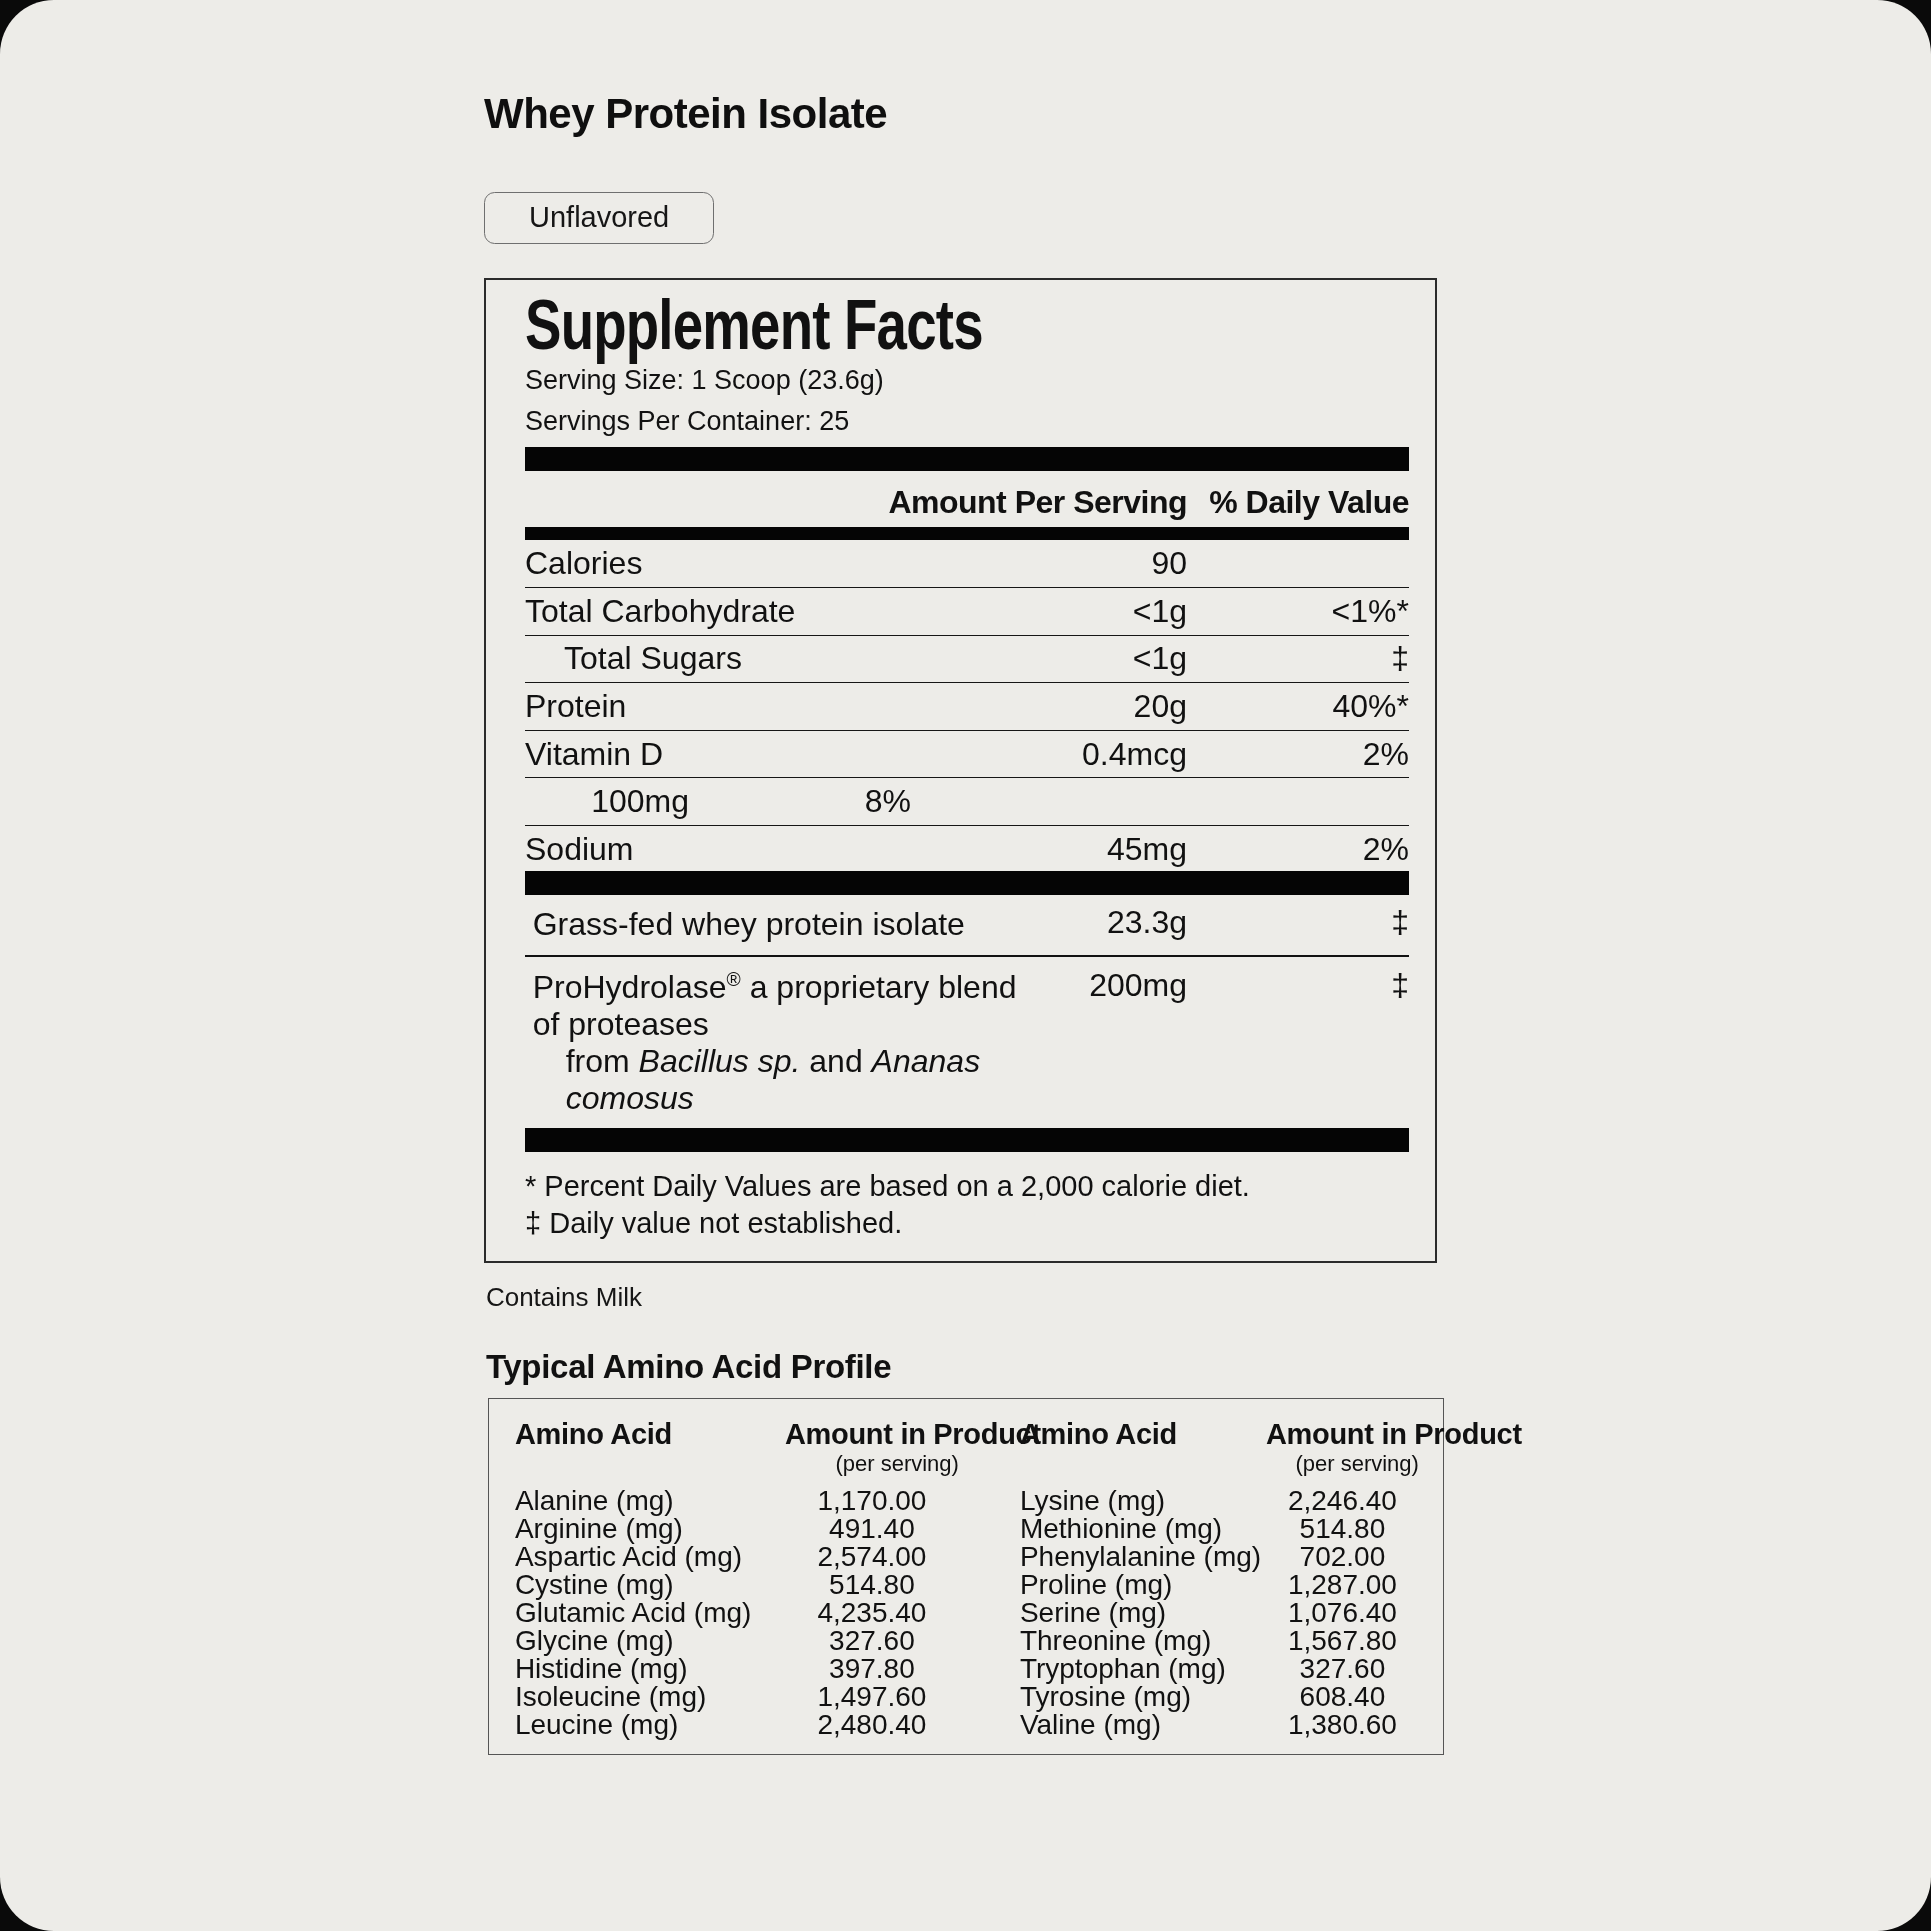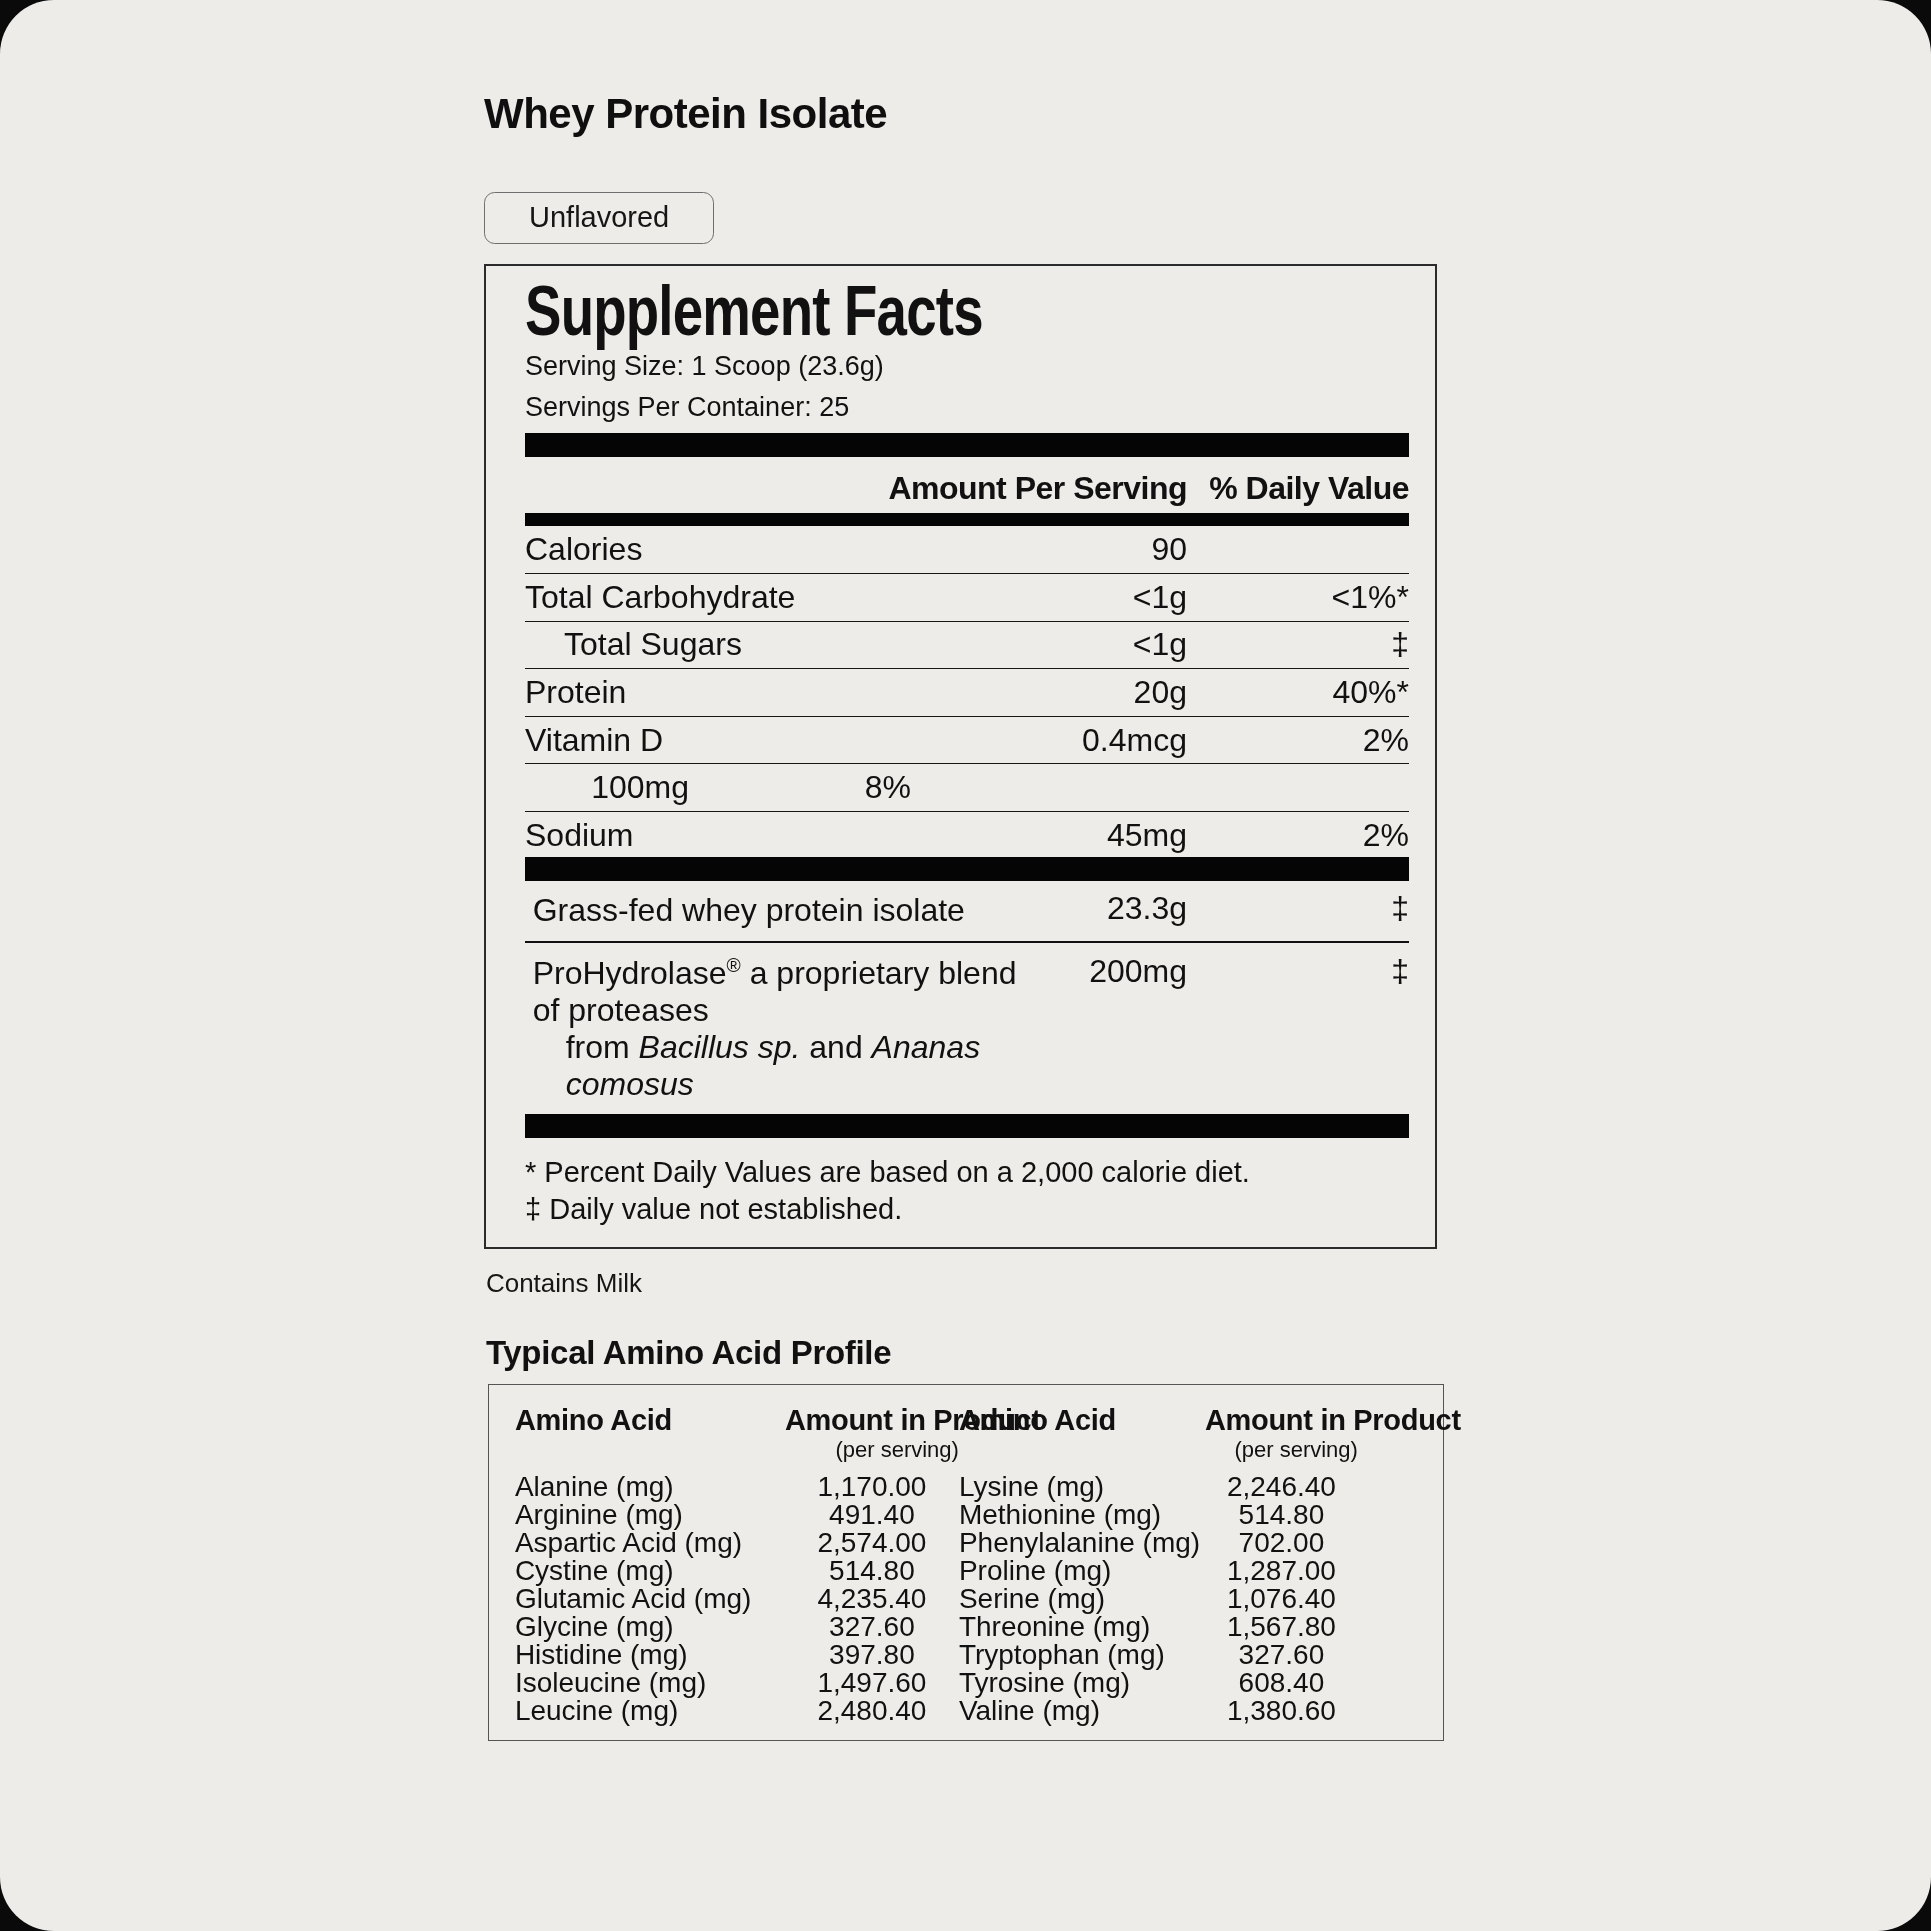--- a/index.html
+++ b/index.html
@@ -18,21 +18,21 @@
   }
 
   .chip {
     display:inline-block; margin-top:57px; padding:0 44px; height:52px; line-height:48px;
     font-size:29px; color:#161616; background:transparent;
     border:1.9px solid #6f6f6f; border-radius:10.6px; cursor:pointer;
   }
 
   
   .facts {
-    margin-top:20px; width:953px; border:2.4px solid #2b2b2b;
+    margin-top:34px; width:953px; border:2.4px solid #2b2b2b;
     padding:0 26px 19.3px 39px; background:transparent;
   }
   .facts-title {
     margin-top:9.7px; font-size:70px; font-weight:bold; line-height:70px; white-space:nowrap;
     transform:scaleX(0.78); transform-origin:left center; letter-spacing:-1px;
   }
   .serving-line { font-size:27px; line-height:41px; }
 
   .bar { background:var(--bar,#050505); height:24px; margin-top:0; }
   .bar.first { margin-top:5.8px; }
@@ -59,21 +59,21 @@
   .it { font-style:italic; }
 
   .footnotes { margin-top:15.4px; font-size:29px; line-height:37px; }
 
   
   .contains { margin-top:19.3px; font-size:26px; color:#161616; padding-left:1.9px; }
   .amino-heading { margin-top:35px; font-size:33px; font-weight:bold; letter-spacing:-0.3px; padding-left:1.9px; }
 
   .amino-table {
     margin-top:11.6px; margin-left:3.9px; width:956px; border:1.9px solid #555;
-    padding:19.3px 26px 15.4px 26px; display:flex; 
+    padding:19.3px 26px 15.4px 26px; display:flex; column-gap:61px;
   }
   .amino-pair { display:grid; }
   .amino-pair.left  { grid-template-columns:270px 174px; }
   .amino-pair.right { grid-template-columns:246px 153px; }
   .a-hdr { font-size:29px; font-weight:bold; letter-spacing:-0.3px; white-space:nowrap; }
   .a-hdr-amt { text-align:center; }
   .a-sub { font-size:22px; text-align:right; line-height:25px; grid-column:2; margin-bottom:11px; }
   .a-name { font-size:28px; line-height:28px; white-space:nowrap; }
   .a-val  { font-size:28px; line-height:28px; text-align:center; white-space:nowrap; }
 </style>

